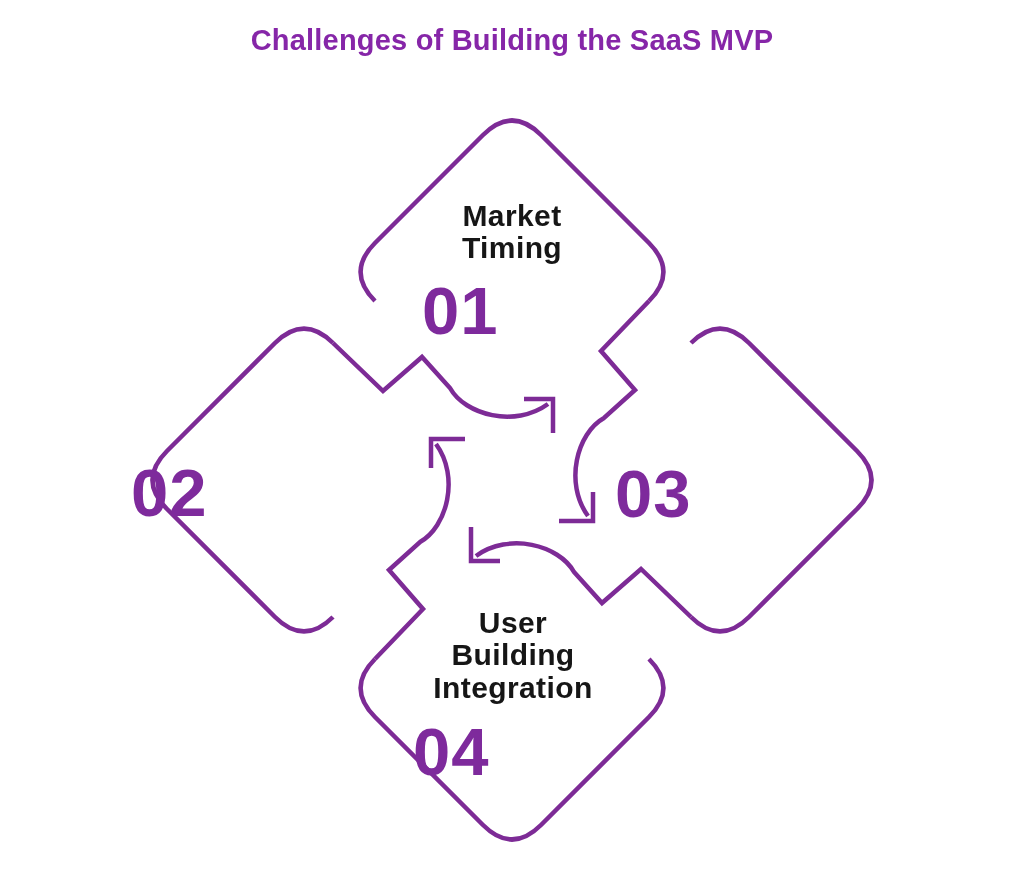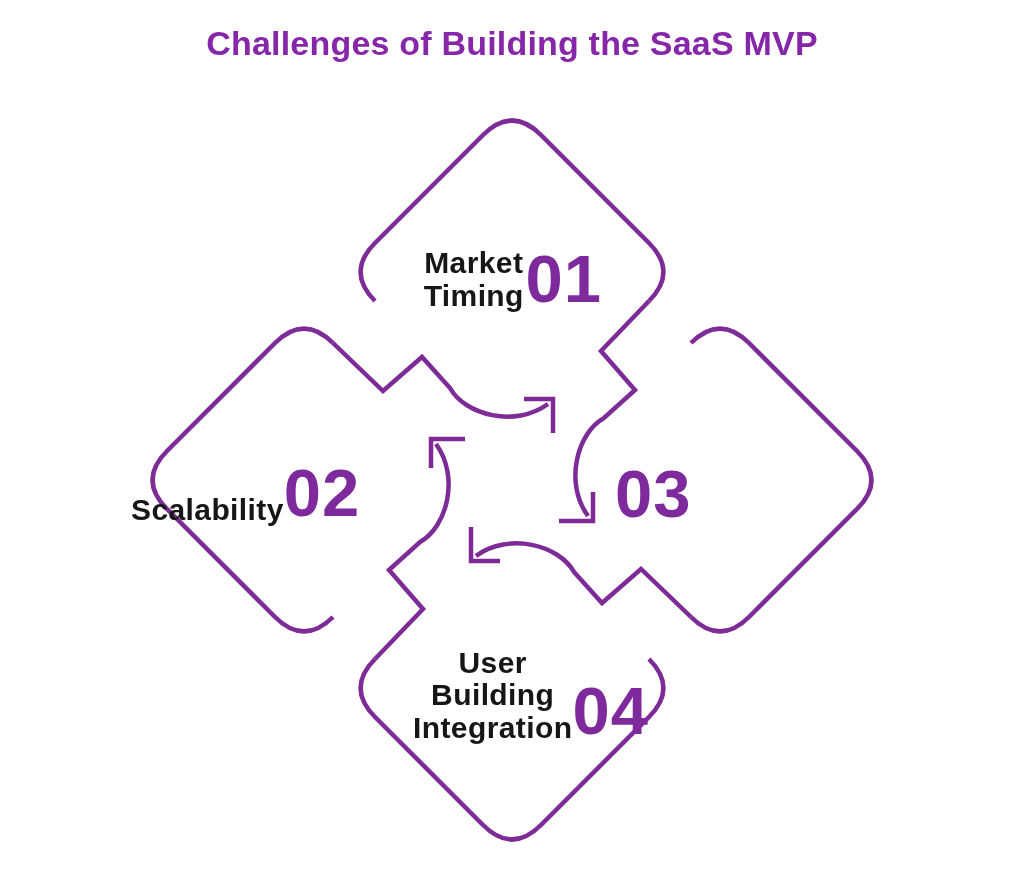--- a/index.html
+++ b/index.html
@@ -13,21 +13,21 @@
     position: relative;
     overflow: hidden;
     font-family: "Liberation Sans", sans-serif;
   }
   .page-title {
     position: absolute;
     top: 24px;
     left: 0;
     width: 100%;
     text-align: center;
-    font-size: 34px;
+    font-size: 29px;
     font-weight: bold;
     letter-spacing: 0.2px;
     color: #8626A8;
     white-space: nowrap;
   }
   #diagram-svg {
     position: absolute;
     left: 0;
     top: 0;
   }
@@ -35,22 +35,22 @@
     fill: none;
     stroke: #7D2B96;
     stroke-width: 4.5;
     stroke-linejoin: miter;
     stroke-linecap: butt;
   }
   .node {
     position: absolute;
     transform: translate(-50%, -50%);
     display: flex;
-    flex-direction: row;
-    align-items: flex-end;
+    flex-direction: column;
+    align-items: flex-start;
     text-align: center;
   }
   .node-label {
     font-weight: bold;
     font-size: 30px;
     line-height: 1.08;
     letter-spacing: 0.4px;
     color: #161616;
   }
   .node-number {
@@ -93,21 +93,20 @@
   <use href="#unit" transform="rotate(180 512 480)"></use>
   <use href="#unit" transform="rotate(270 512 480)"></use>
 </svg>
 
 <div class="node node-top">
   <div class="node-label">Market Timing</div>
   <div class="node-number">01</div>
 </div>
 
 <div class="node node-left">
-  <div class="node-label">Scalability</div>
   <div class="node-number">02</div>
 </div>
 
 <div class="node node-right">
   <div class="node-number">03</div>
 </div>
 
 <div class="node node-bottom">
   <div class="node-label">User Building Integration</div>
   <div class="node-number">04</div>

